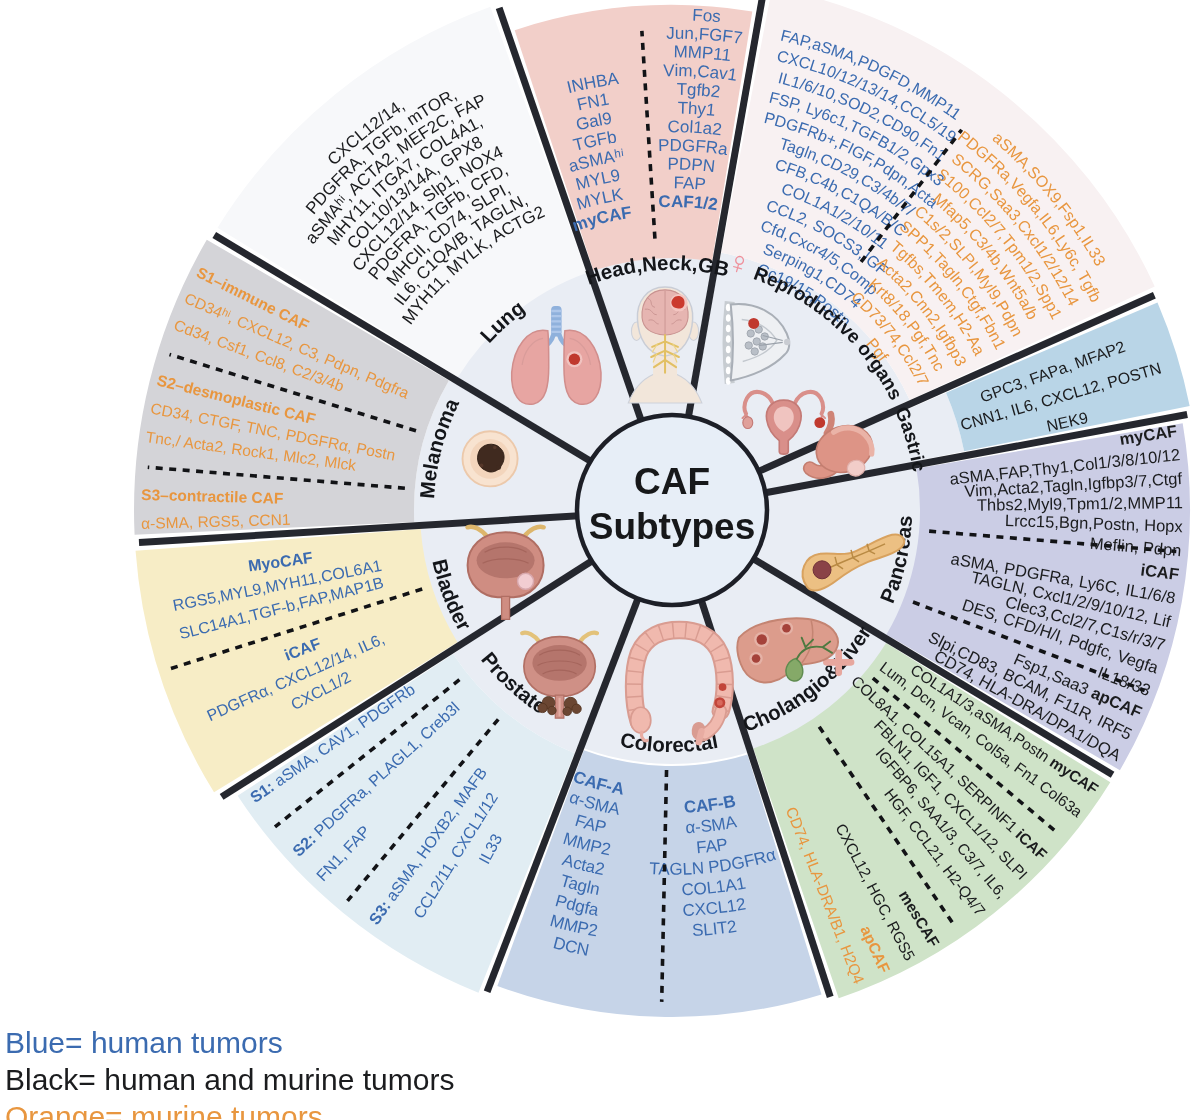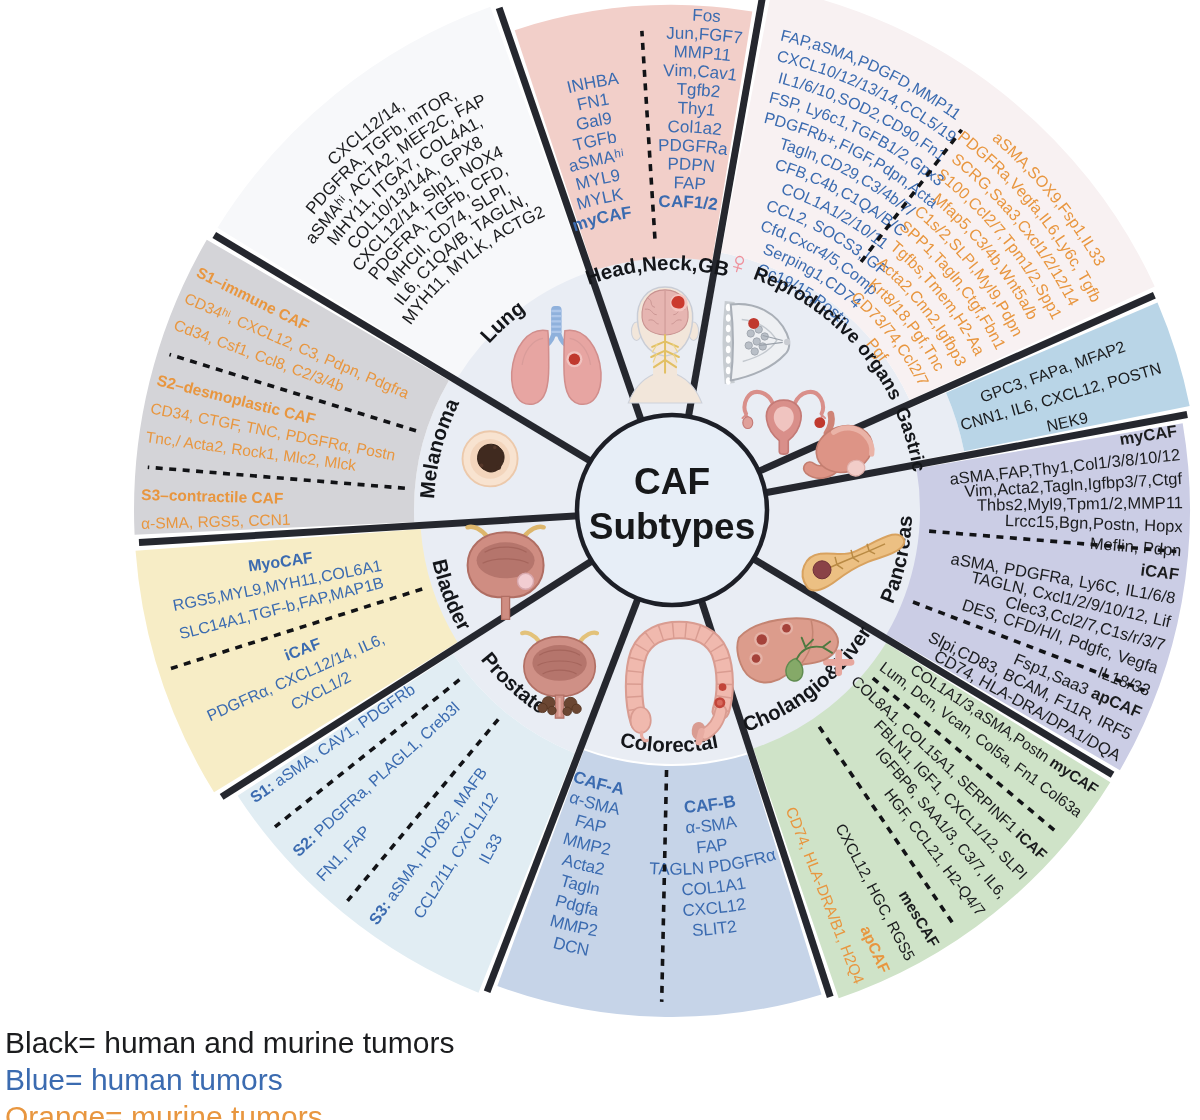--- a/index.html
+++ b/index.html
@@ -388,16 +388,16 @@
         <circle cx="19" cy="0" r="8.5" fill="#f0c3c0"></circle>
         <circle cx="19" cy="0" r="6" fill="#c0392e"></circle>
       </g>
     </g>
   <circle id="hub" cx="672" cy="510" r="95" fill="#e7eef7" stroke="#1d1f27" stroke-width="4.5"></circle>
   <text x="672" y="494" text-anchor="middle" font-size="37" font-weight="bold" fill="#17181a">CAF</text>
   <text x="672" y="539" text-anchor="middle" font-size="37" font-weight="bold" fill="#17181a">Subtypes</text>
 </svg>
 
 <div class="legend">
+  <div style="color: rgb(59, 107, 176);"><span>Blue= human tumors</span></div>
   <div style="color: rgb(27, 28, 30);"><span>Black= human and murine tumors</span></div>
-  <div style="color: rgb(59, 107, 176);"><span>Blue= human tumors</span></div>
   <div style="color: rgb(232, 150, 63);"><span>Orange= murine tumors</span></div>
 </div>
 
 </body></html>

